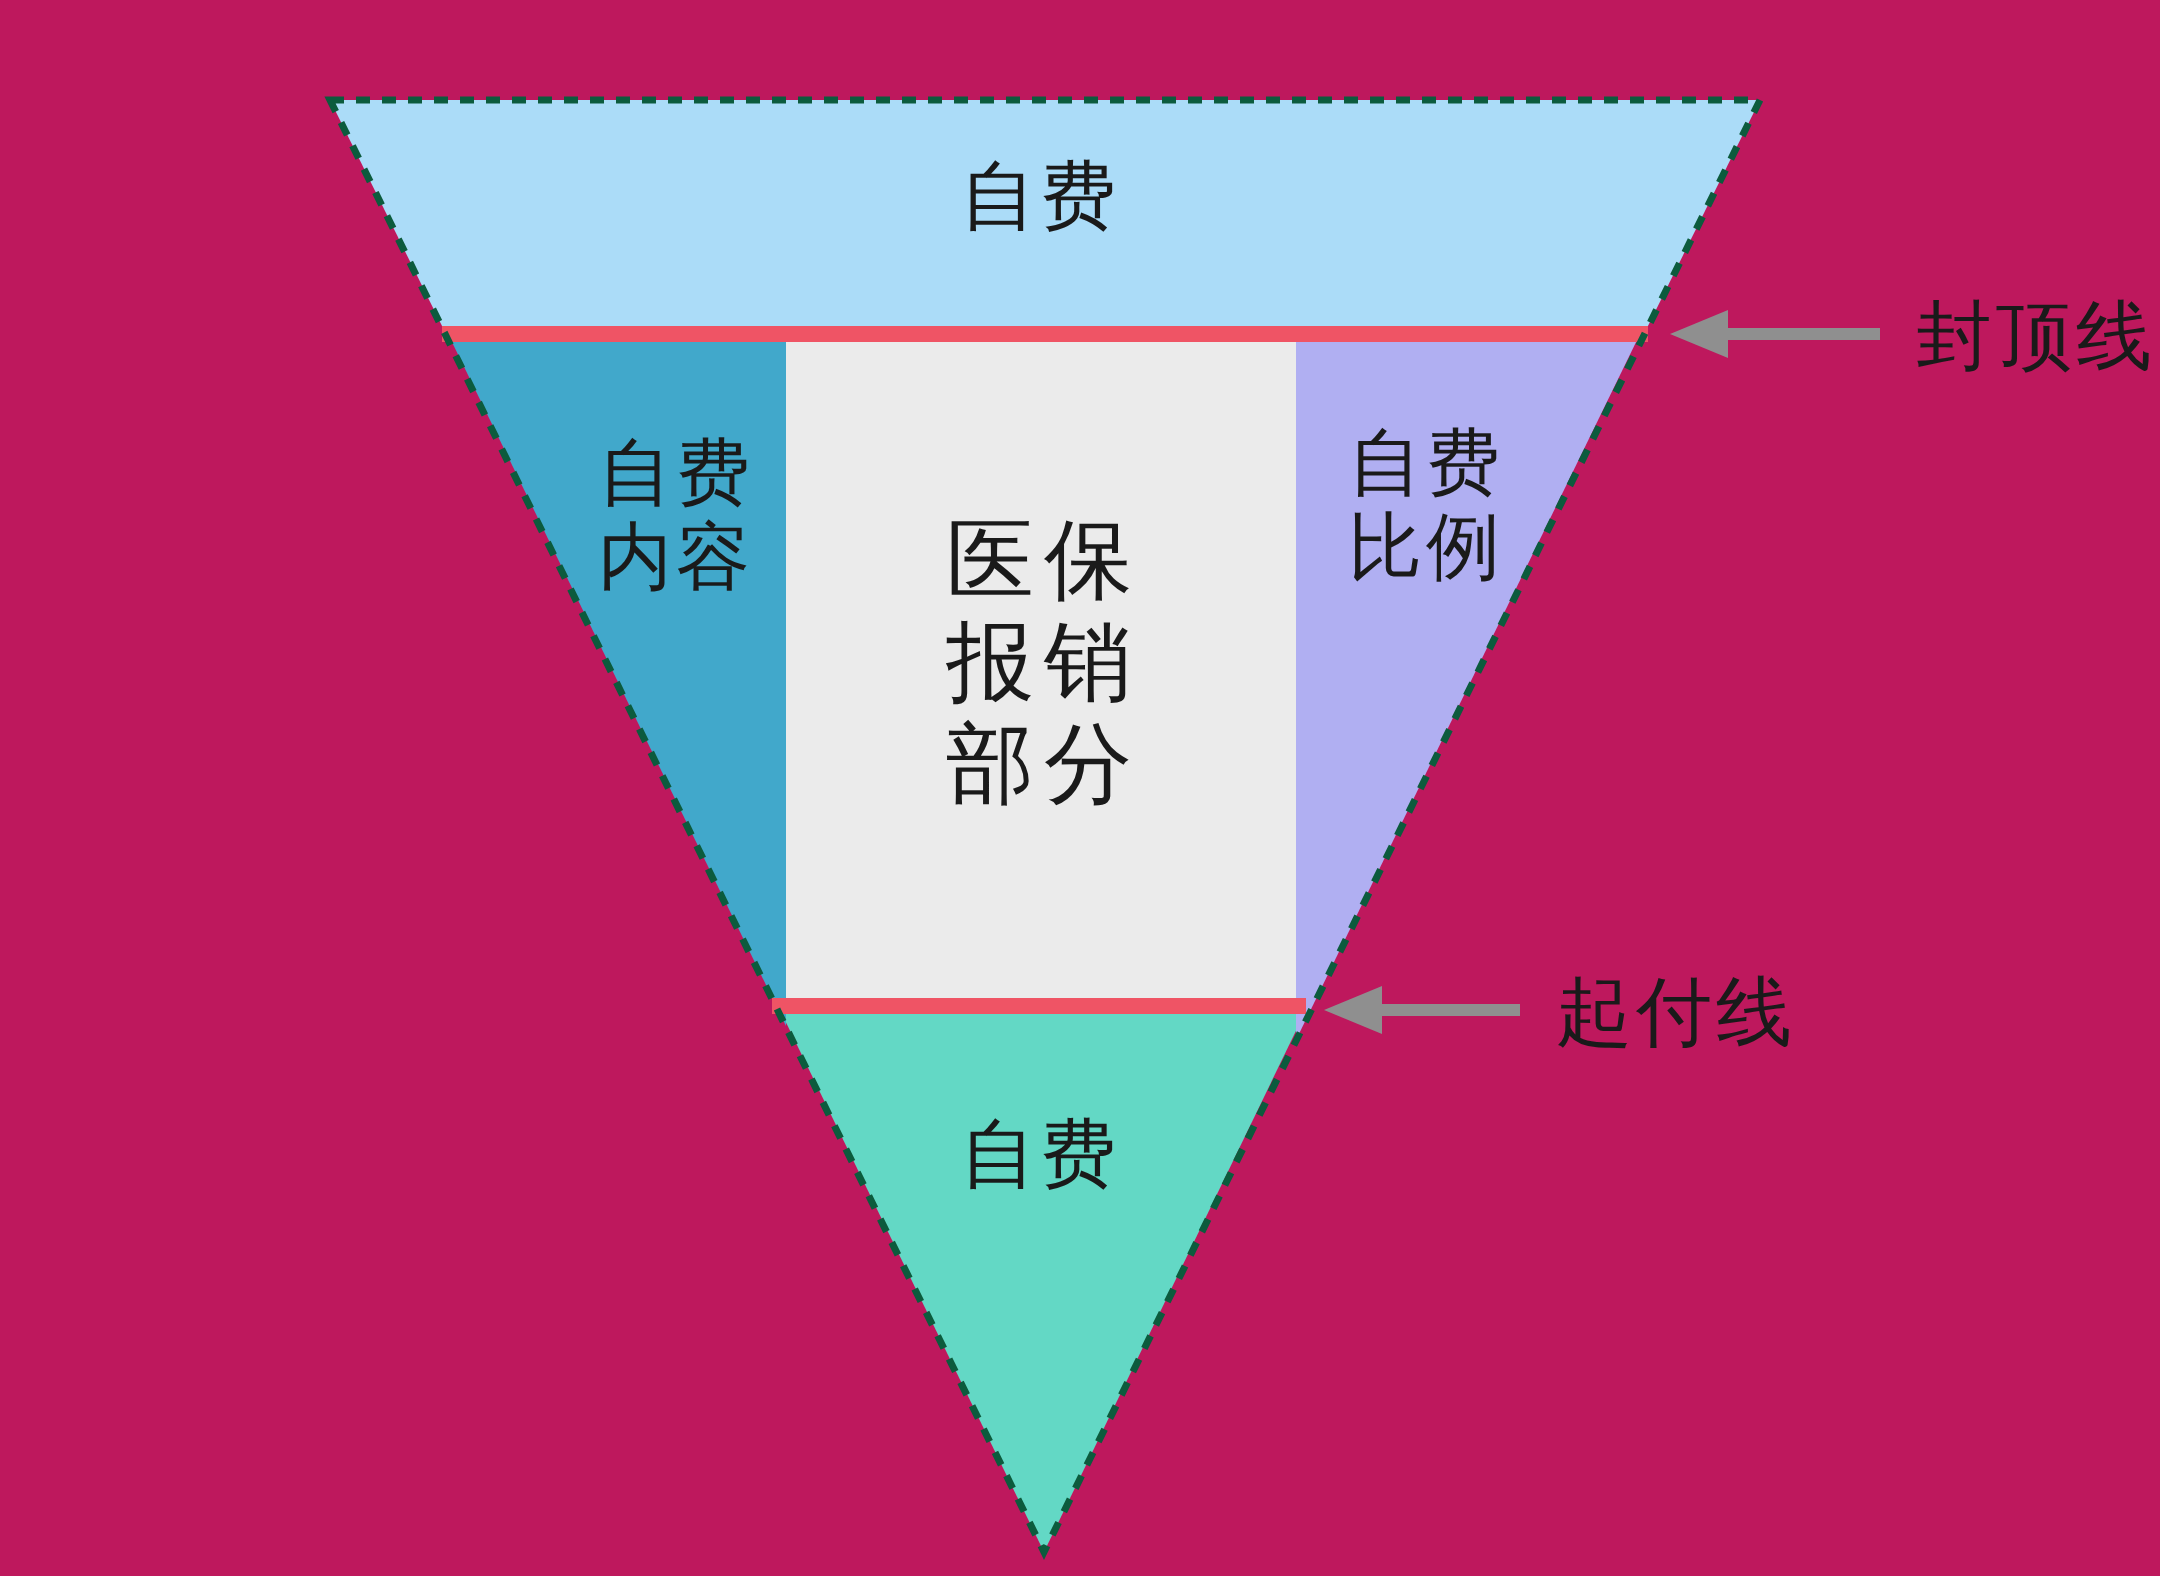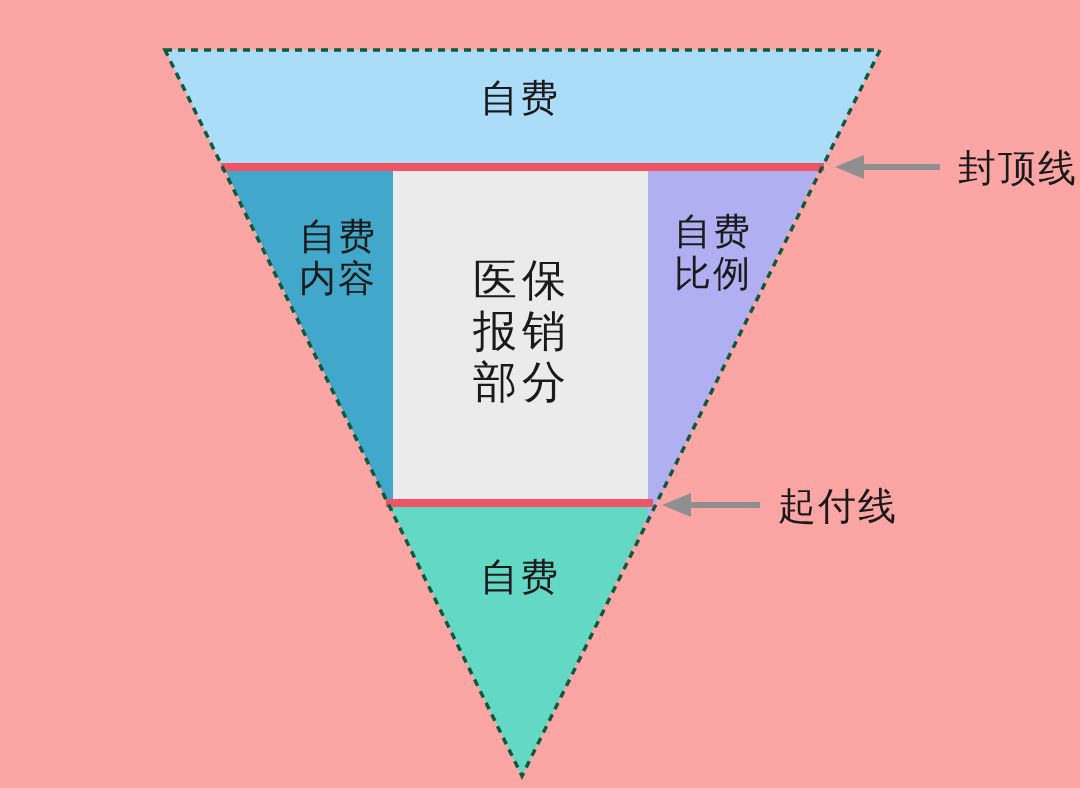--- a/index.html
+++ b/index.html
@@ -8,21 +8,21 @@
     background: #ffffff;
     width: 1080px;
     height: 788px;
     overflow: hidden;
     font-family: "Liberation Sans", sans-serif;
   }
   .stage {
     position: relative;
     width: 1080px;
     height: 788px;
-    background: #fca5a5;
+    background: #be185d;
   }
   svg { display: block; }
   .section-label {
     font-family: "Liberation Sans", sans-serif;
     font-weight: 500;
     fill: #1a1a1a;
   }
   .label-38 { font-size: 38px; letter-spacing: 2px; }
   .label-36 { font-size: 37px; letter-spacing: 2px; }
   .label-44 { font-size: 44px; letter-spacing: 5px; }

